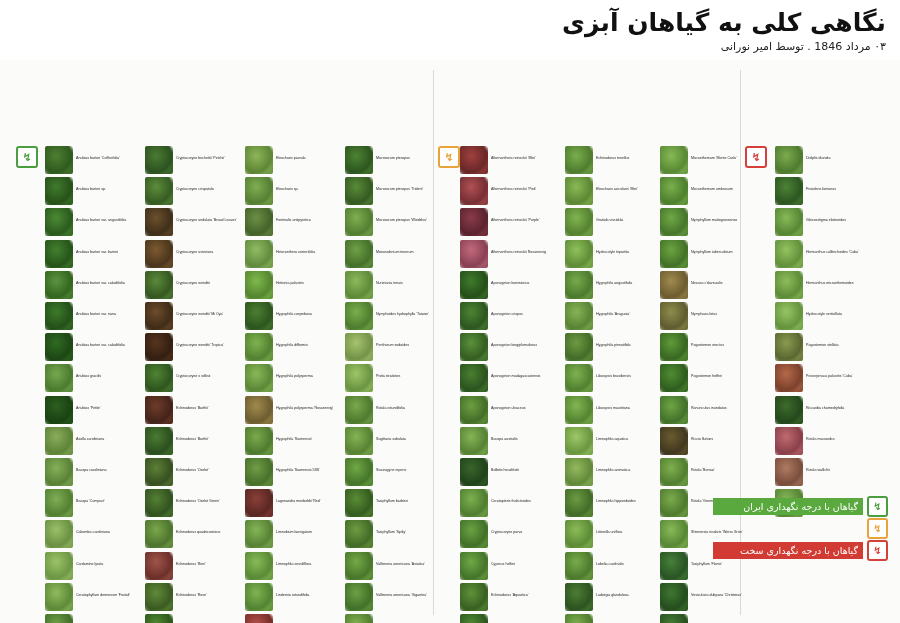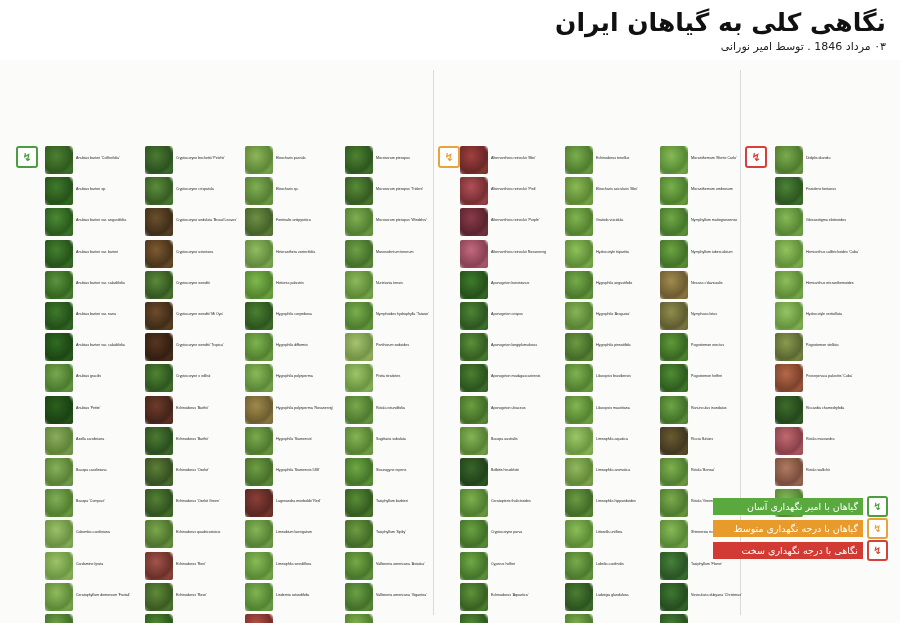--- a/index.html
+++ b/index.html
@@ -90,21 +90,21 @@
   }
   #brand-url{
     font-size:14.5px;color:#2b6a1f;font-weight:bold;margin-right:6px;
     font-family:"Liberation Sans",sans-serif;letter-spacing:-0.2px;
   }
 </style>
 </head>
 <body>
 
 <div id="header">
-  <div id="title">نگاهی کلی به گیاهان ایران</div>
+  <div id="title">نگاهی کلی به گیاهان آبزی</div>
   <div id="subtitle">۰۳ مرداد 1846 . توسط امیر نورانی</div>
 </div>
 
 <div id="poster">
   <div class="col-divider" style="left:433px;"></div>
   <div class="col-divider" style="left:740px;"></div>
 
   <div class="cat-badge cat-easy" style="left:16px;top:86px;">↯</div>
   <div class="cat-badge cat-med" style="left:438px;top:86px;">↯</div>
   <div class="cat-badge cat-hard" style="left:745px;top:86px;">↯</div>
@@ -597,25 +597,24 @@
       </div>
       <div class="plant" style="left: 775px; top: 429.2px;">
         <div class="thumb" style="background: radial-gradient(at 40% 35%, rgb(132, 182, 87) 0%, rgb(87, 132, 53) 62%, rgba(255, 255, 255, 0) 78%), radial-gradient(at 68% 70%, rgb(132, 182, 87) 0%, rgb(87, 132, 53) 55%, rgba(255, 255, 255, 0) 75%), radial-gradient(at 25% 75%, rgb(87, 132, 53) 0%, rgba(255, 255, 255, 0) 70%), rgb(251, 251, 250);"></div>
         <div class="nm">Utricularia graminifolia</div>
       </div>
     </div>
 
   <div id="legend">
     <div class="legend-row">
       <div class="legend-sw cat-easy">↯</div>
-      <div class="legend-txt lg-easy">گیاهان با امیر نگهداری آسان</div>
+      <div class="legend-txt lg-easy">گیاهان با درجه نگهداری ایران</div>
     </div>
     <div class="legend-row">
       <div class="legend-sw cat-med">↯</div>
-      <div class="legend-txt lg-med">گیاهان با درجه نگهداری متوسط</div>
     </div>
     <div class="legend-row">
       <div class="legend-sw cat-hard">↯</div>
-      <div class="legend-txt lg-hard">نگاهی با درجه نگهداری سخت</div>
+      <div class="legend-txt lg-hard">گیاهان با درجه نگهداری سخت</div>
     </div>
   </div>
 
 </div>
 
 </body></html>

